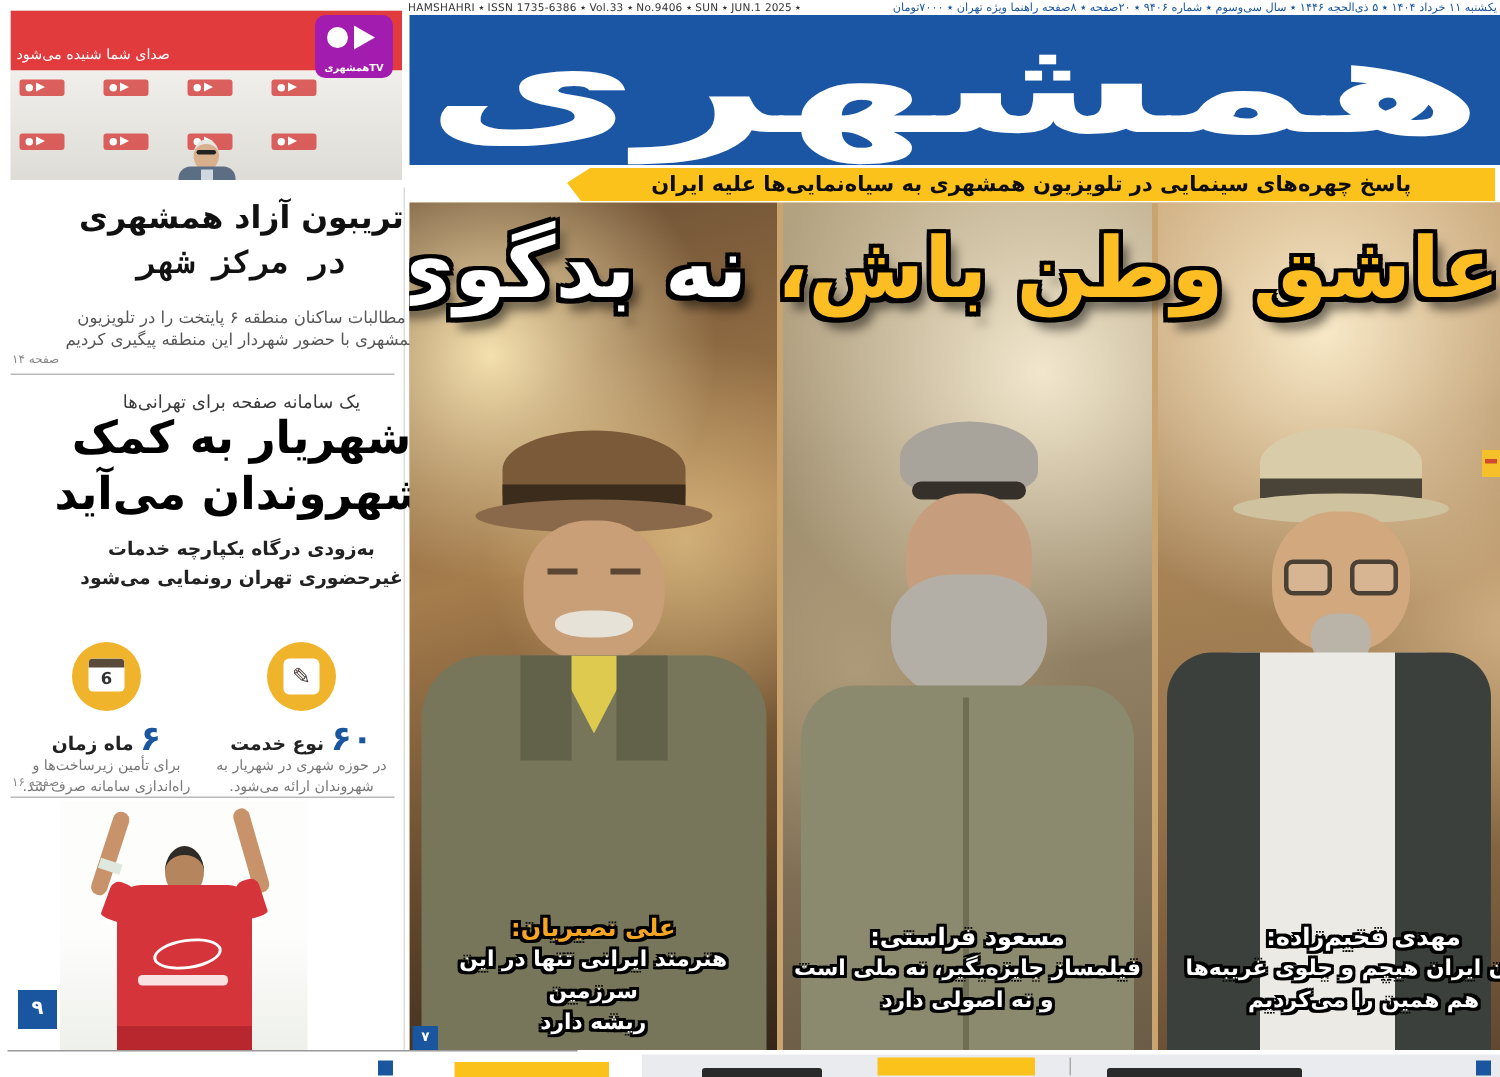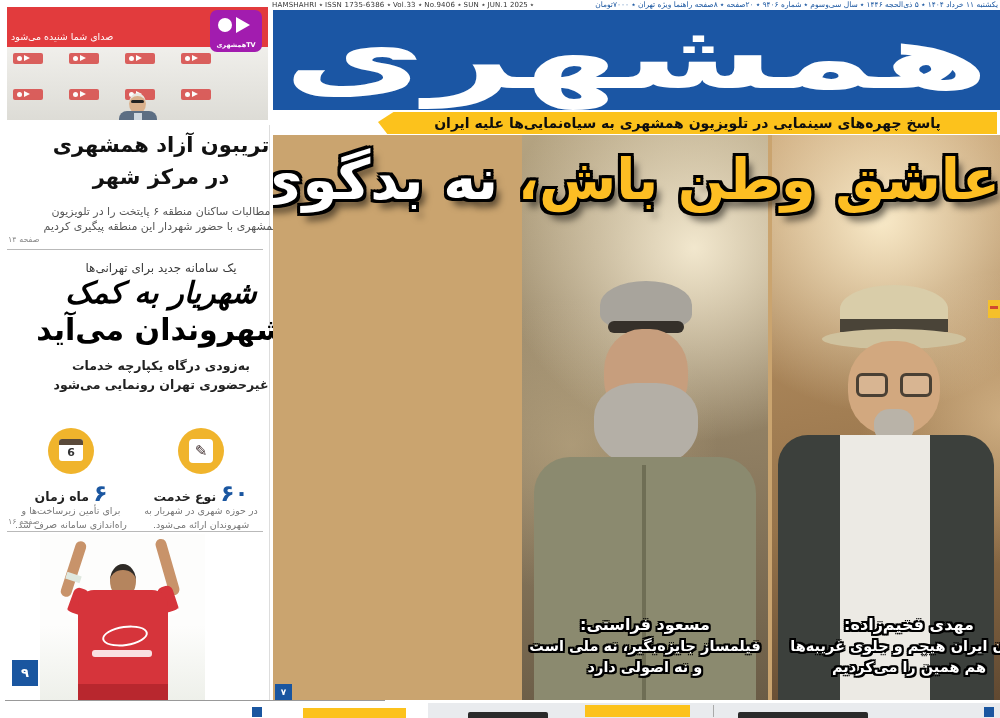--- a/index.html
+++ b/index.html
@@ -187,27 +187,27 @@
 
     </div>
     <div class="tv-logo">
       <div class="tv-dot"></div>
       <div class="tv-play"></div>
       <div class="tv-text">همشهریTV</div>
     </div>
   </div>
 
   <div class="abs a1-title rtl ctr" style="top:135px;">تریبون آزاد همشهری</div>
-  <div class="abs a1-title rtl ctr" style="top:167px;">در مرکز شهر</div>
+  <div class="abs a1-title rtl ctr" style="top:167px;font-family:Liberation Mono, monospace;">در مرکز شهر</div>
   <div class="abs a1-sub rtl ctr">مطالبات ساکنان منطقه ۶ پایتخت را در تلویزیون همشهری با حضور شهردار این منطقه پیگیری کردیم</div>
   <div class="abs pageref rtl" style="left:8px;top:235px;">صفحه ۱۴</div>
   <div class="abs rule" style="left:7px;top:249px;width:256px;"></div>
 
-  <div class="abs a2-kicker rtl ctr">یک سامانه جدید برای تهرانی‌ها</div>
-  <div class="abs a2-title rtl ctr" style="top:278px;font-style:italic;">شهریار به کمک</div>
+  <div class="abs a2-kicker rtl ctr">یک سامانه صفحه برای تهرانی‌ها</div>
+  <div class="abs a2-title rtl ctr" style="top:278px;">شهریار به کمک</div>
   <div class="abs a2-title rtl ctr" style="top:315px;">شهروندان می‌آید</div>
   <div class="abs a2-sub rtl ctr">به‌زودی درگاه یکپارچه خدمات غیرحضوری تهران رونمایی می‌شود</div>
 
   <div class="abs stat" style="left:140px;top:428px;height:110px;">
     <div class="stat-circle">
       <div class="pen">✎</div>
     </div>
     <div class="stat-label rtl">
       <span class="stat-value">۶۰</span>
       <span>نوع خدمت</span>
@@ -260,20 +260,38 @@
   <div class="abs masthead">
     <div class="masthead-inner rtl">همشهری</div>
   </div>
 
   <div class="abs kicker-ribbon">
     <span class="rtl">پاسخ چهره‌های سینمایی در تلویزیون همشهری به سیاه‌نمایی‌ها علیه ایران</span>
   </div>
 
   <div class="abs montage">
 
+    <div class="panel p0">
+      <div class="fg n-hatcrown"></div>
+      <div class="fg n-hatband"></div>
+      <div class="fg n-hatbrim"></div>
+      <div class="fg n-face"></div>
+      <div class="fg n-brow" style="left:92px;"></div>
+      <div class="fg n-brow" style="left:134px;"></div>
+      <div class="fg n-stash"></div>
+      <div class="fg n-torso"></div>
+      <div class="fg n-collar"></div>
+      <div class="fg n-lapel" style="left:74px;"></div>
+      <div class="fg n-lapel" style="left:138px;"></div>
+      <div class="caption" style="top:472px;">
+        <div class="cap-name-y rtl">علی نصیریان:</div>
+        <div class="cap-line rtl">هنرمند ایرانی تنها در این سرزمین</div>
+        <div class="cap-line rtl">ریشه دارد</div>
+      </div>
+    </div>
 
     <div class="panel p1">
       <div class="fg f-hair"></div>
       <div class="fg f-glasses"></div>
       <div class="fg f-face"></div>
       <div class="fg f-beard"></div>
       <div class="fg f-torso"></div>
       <div class="fg f-btn"></div>
       <div class="caption" style="top:478px;">
         <div class="cap-name-w rtl">مسعود فراستی:</div>

